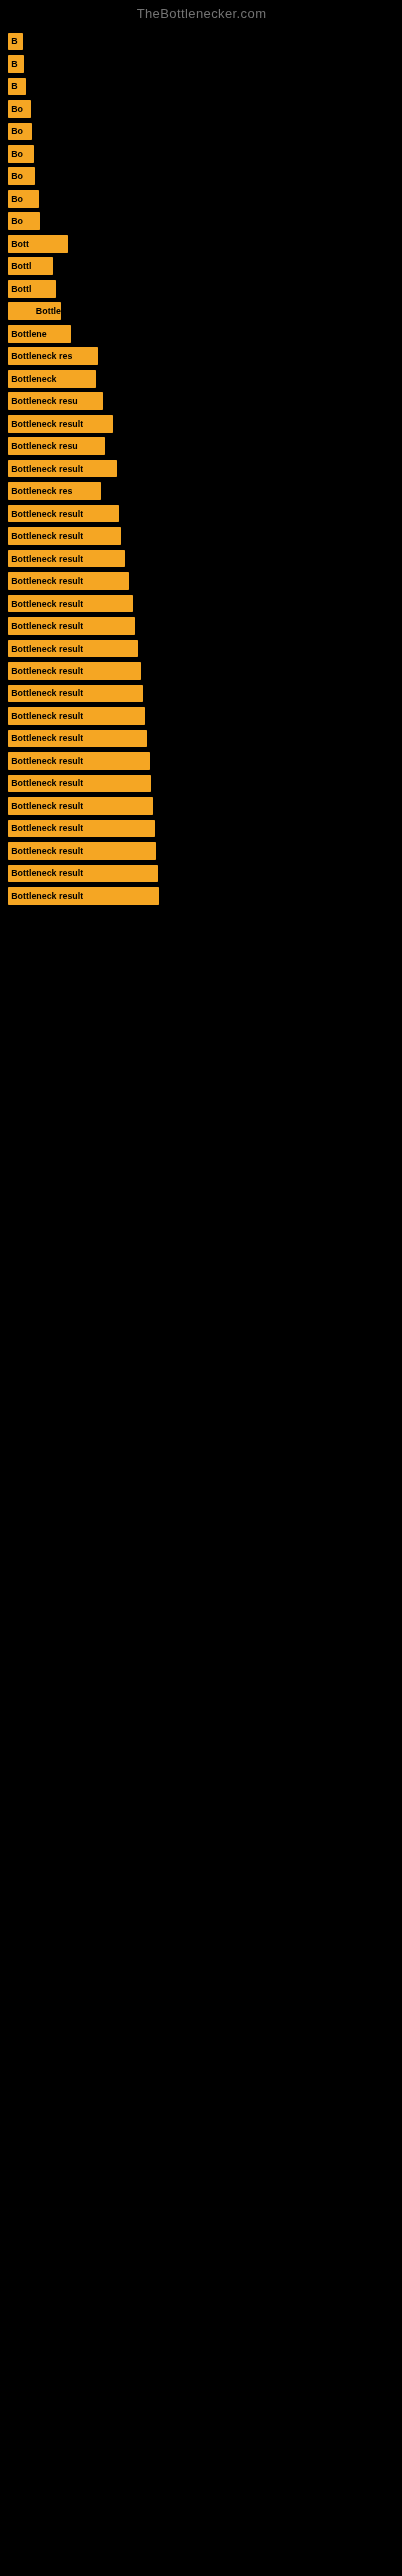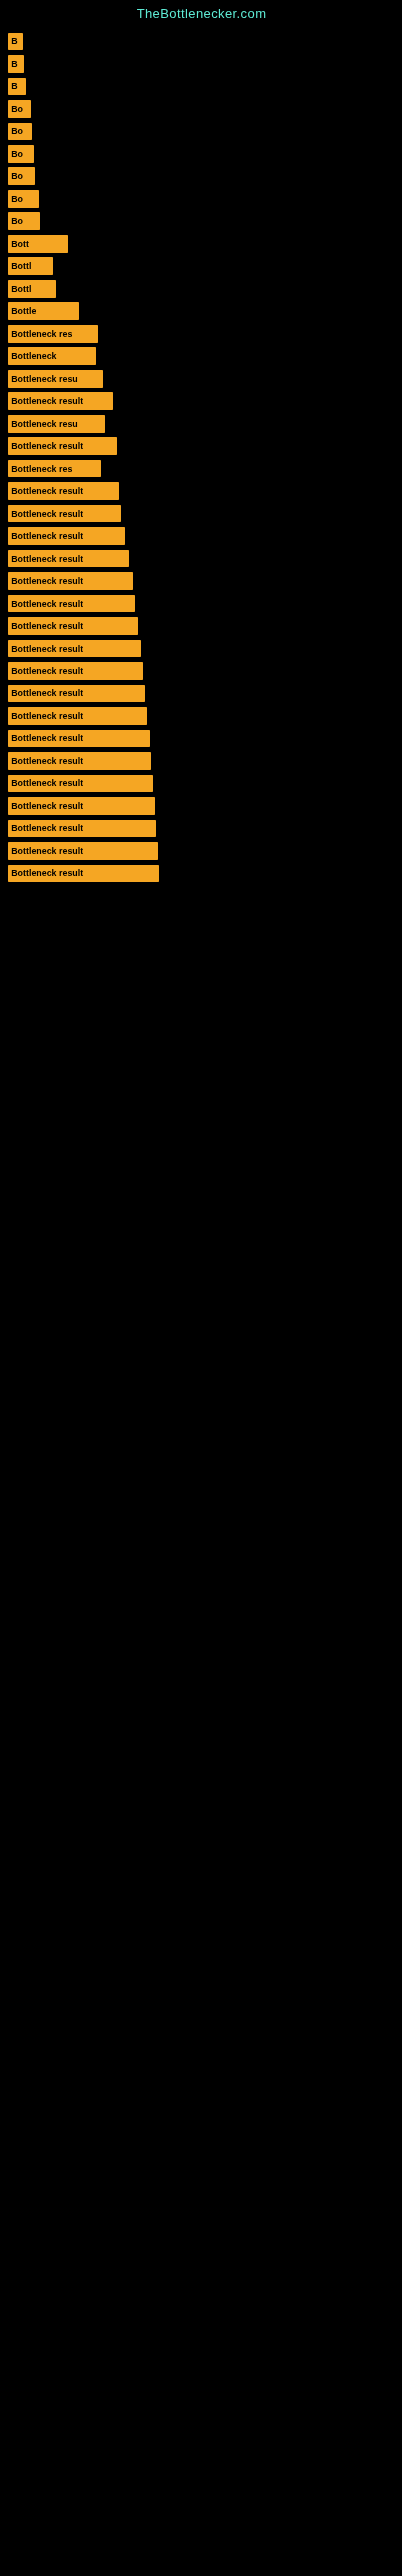--- a/index.html
+++ b/index.html
@@ -8,21 +8,21 @@
       box-sizing: border-box;
     }
     body {
       background-color: #000;
       width: 403px;
       min-height: 2576px;
       font-family: Arial, sans-serif;
       position: relative;
     }
     .site-title {
-      color: #5eead4;
+      color: #737373;
       font-size: 13px;
       text-align: center;
       padding: 6.4px 0 3.2px 0;
       letter-spacing: 0.4px;
     }
     .bars-container {
       display: flex;
       flex-direction: column;
       padding: 8px 0 8px 8px;
       gap: 0px;
@@ -108,22 +108,27 @@
       <div class="bar" style="width: 45px;">
         <span class="bar-label">Bottl</span>
       </div>
     </div>
     <div class="bar-row">
       <div class="bar" style="width: 48px;">
         <span class="bar-label">Bottl</span>
       </div>
     </div>
     <div class="bar-row">
-      <div class="bar" style="width: 71px;">
+      <div class="bar" style="width: 53px; justify-content: flex-end;">
         <span class="bar-label">Bottle</span>
+      </div>
+    </div>
+    <div class="bar-row">
+      <div class="bar" style="width: 63px;">
+        <span class="bar-label">Bottlene</span>
       </div>
     </div>
     <div class="bar-row">
       <div class="bar" style="width: 90px;">
         <span class="bar-label">Bottleneck res</span>
       </div>
     </div>
     <div class="bar-row">
       <div class="bar" style="width: 88px;">
         <span class="bar-label">Bottleneck</span>

